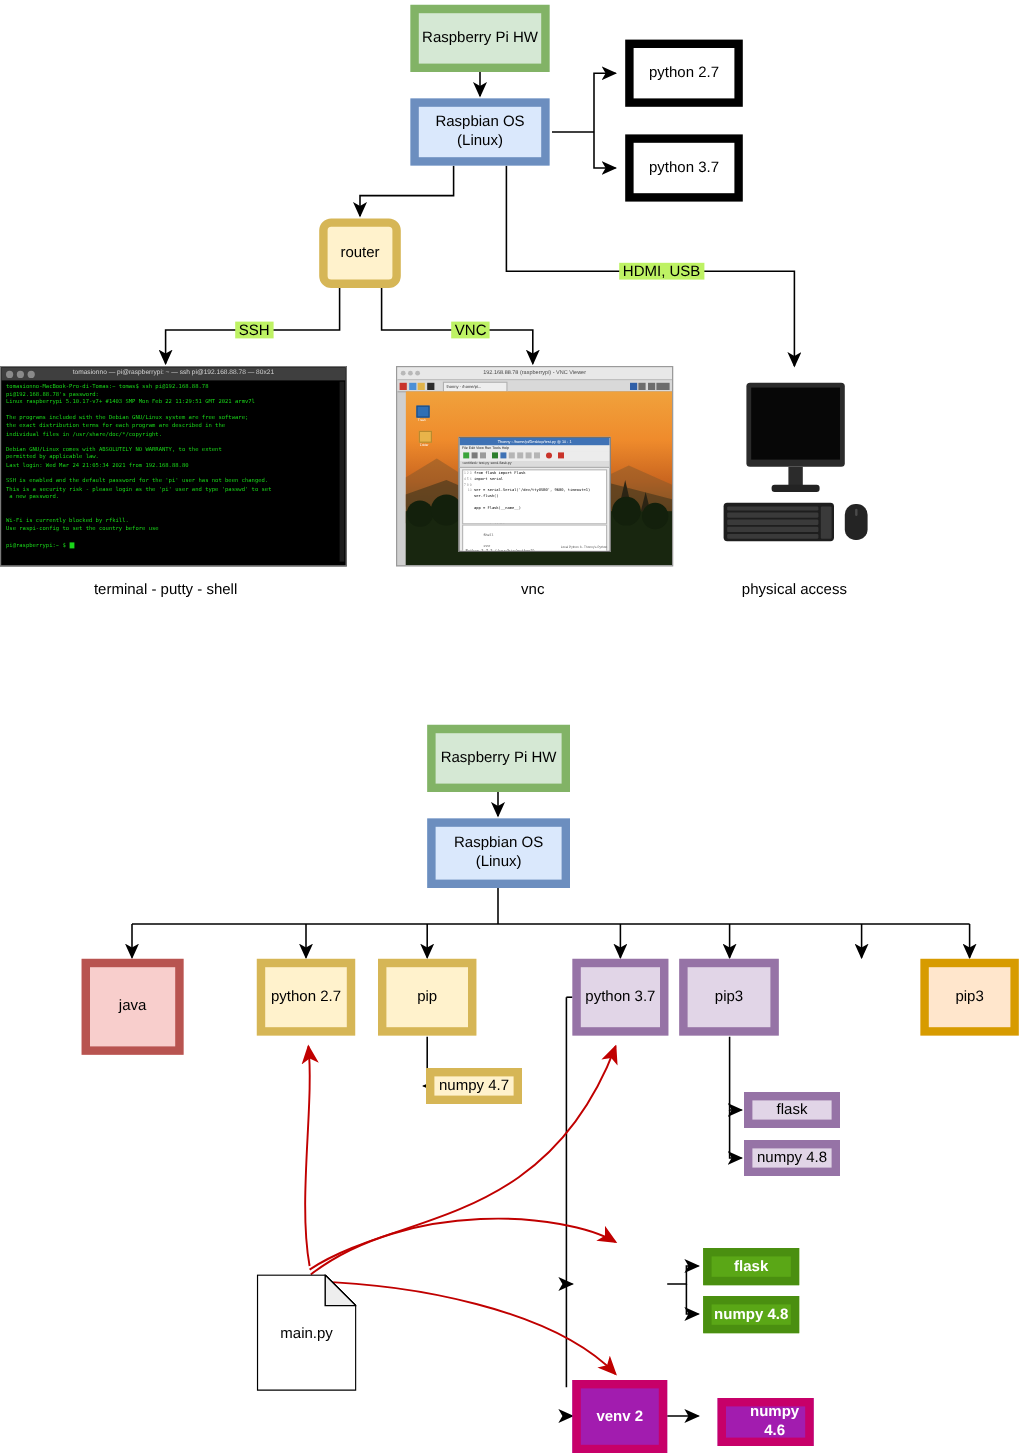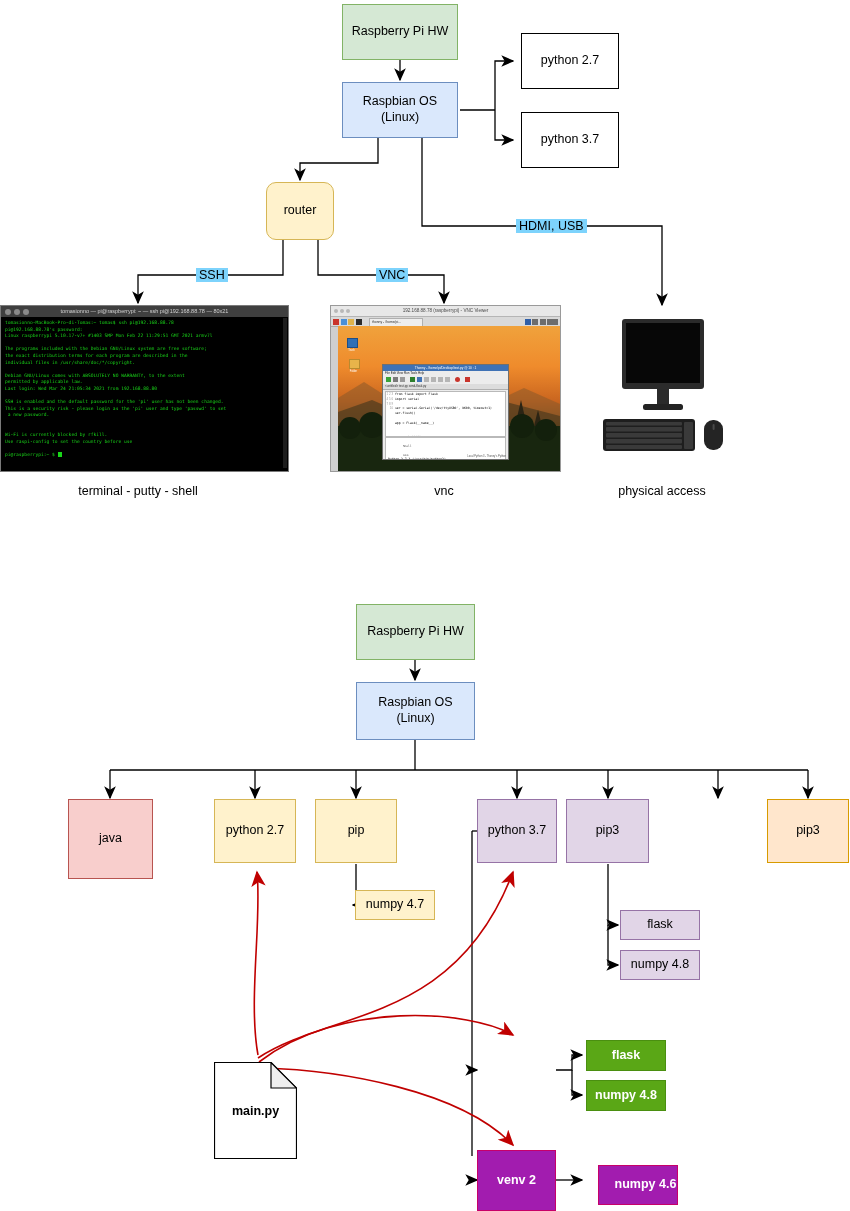--- a/index.html
+++ b/index.html
@@ -1,32 +1,32 @@
 <!DOCTYPE html>
 <html><head>
 <meta charset="utf-8">
 <style>
   html,body{margin:0;padding:0;background:#ffffff;}
   body{width:850px;height:1211px;position:relative;overflow:hidden;
        font-family:"Liberation Sans","DejaVu Sans",sans-serif;}
   #canvas{position:absolute;left:0;top:0;width:850px;height:1211px;}
   svg.layer{position:absolute;left:0;top:0;width:850px;height:1211px;pointer-events:none;}
-  .node{position:absolute;box-sizing:border-box;border:1px solid #737373;
+  .node{position:absolute;box-sizing:border-box;border:7px solid #737373;
         display:flex;align-items:center;justify-content:center;text-align:center;
         font-size:12.5px;color:#000;line-height:1.25;}
   .n-green{background:#d5e8d4;border-color:#82b366;}
   .n-blue{background:#dae8fc;border-color:#6c8ebf;}
   .n-white{background:#ffffff;border-color:#000000;}
   .n-yellow{background:#fff2cc;border-color:#d6b656;}
   .n-pink{background:#f8cecc;border-color:#b85450;}
   .n-purple{background:#e1d5e7;border-color:#9673a6;}
   .n-orange{background:#ffe6cc;border-color:#d79b00;}
   .n-vgreen{background:#5aa716;border-color:#4a8f10;color:#ffffff;font-weight:bold;}
   .n-magenta{background:#a21caf;border-color:#c70069;color:#ffffff;font-weight:bold;}
-  .edge-label{position:absolute;background:#7dd3fc;font-size:12.5px;color:#000;
+  .edge-label{position:absolute;background:#bef264;font-size:12.5px;color:#000;
               padding:0 3px;white-space:nowrap;}
   .caption{position:absolute;font-size:12.5px;color:#000;text-align:center;white-space:nowrap;}
   
   .filenode{position:absolute;}
   .filenode .lbl{position:absolute;left:0;right:0;top:50%;transform:translateY(-50%);
                  text-align:center;font-size:12.5px;color:#000;}
   
   .term{position:absolute;background:#000;border:1px solid #7a7a7a;overflow:hidden;}
   .term-bar{height:11px;background:#3f3f3f;position:relative;}
   .term-bar .dots{position:absolute;left:4px;top:2.5px;display:flex;gap:3px;}
@@ -404,21 +404,21 @@
 
   <div class="node n-purple" style="left:620px;top:950px;width:80px;height:30px;">
     <span>numpy 4.8</span>
   </div>
 
 
   <div class="node n-orange" style="left:767px;top:799px;width:82px;height:64px;">
     <span>pip3</span>
   </div>
 
-  <div class="filenode" style="left:214px;top:1062px;width:83px;height:97px;font-weight:bold;">
+  <div class="filenode" style="left:214px;top:1062px;width:83px;height:97px;">
     <svg width="83" height="97" viewBox="0 0 83 97">
       <path d="M0.5,0.5 L57,0.5 L82.5,26 L82.5,96.5 L0.5,96.5 Z" fill="#ffffff" stroke="#000" stroke-width="1.2"></path>
       <path d="M57,0.5 L82.5,26 L57,26 Z" fill="#eeeeee" stroke="#000" stroke-width="1.2"></path>
     </svg>
     <span class="lbl">main.py</span>
   </div>
 
 
   <div class="node n-vgreen" style="left:586px;top:1040px;width:80px;height:31px;">
     <span>flask</span>

